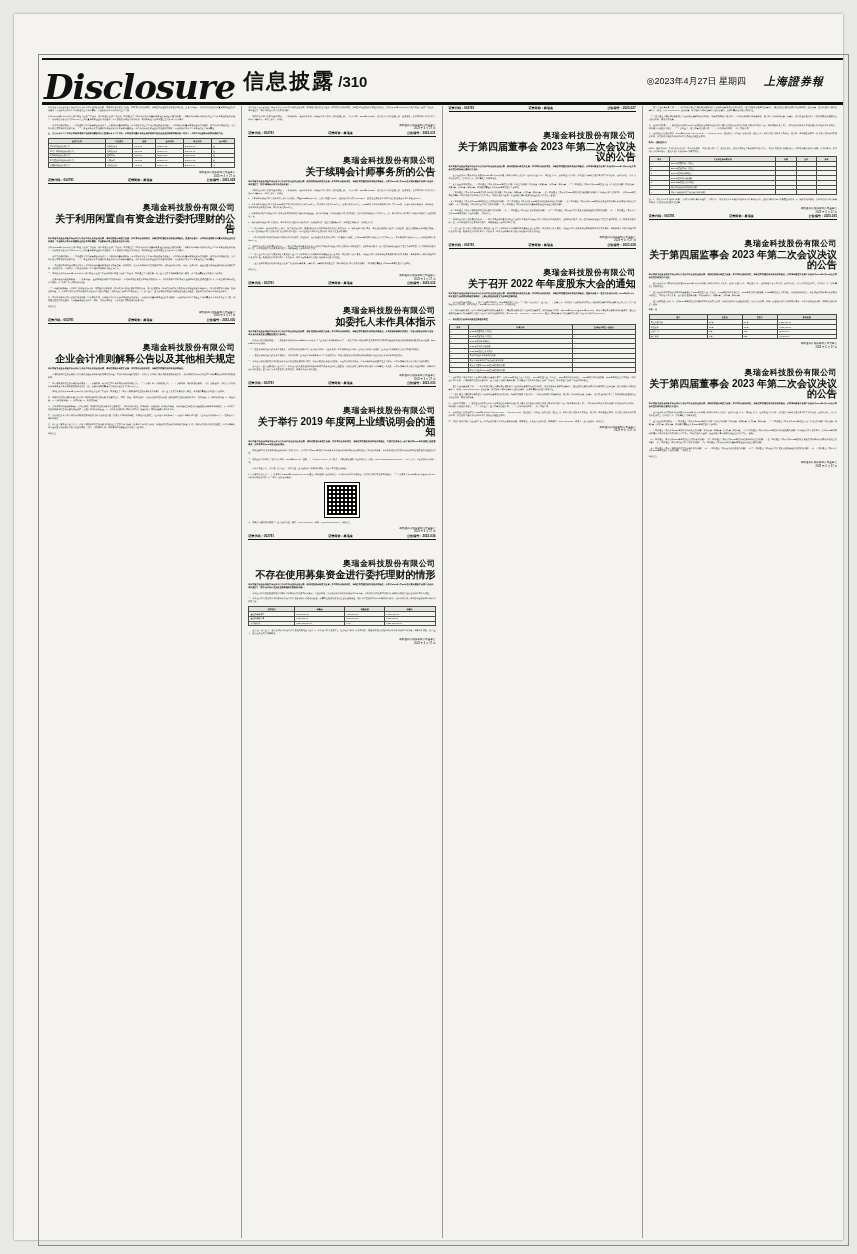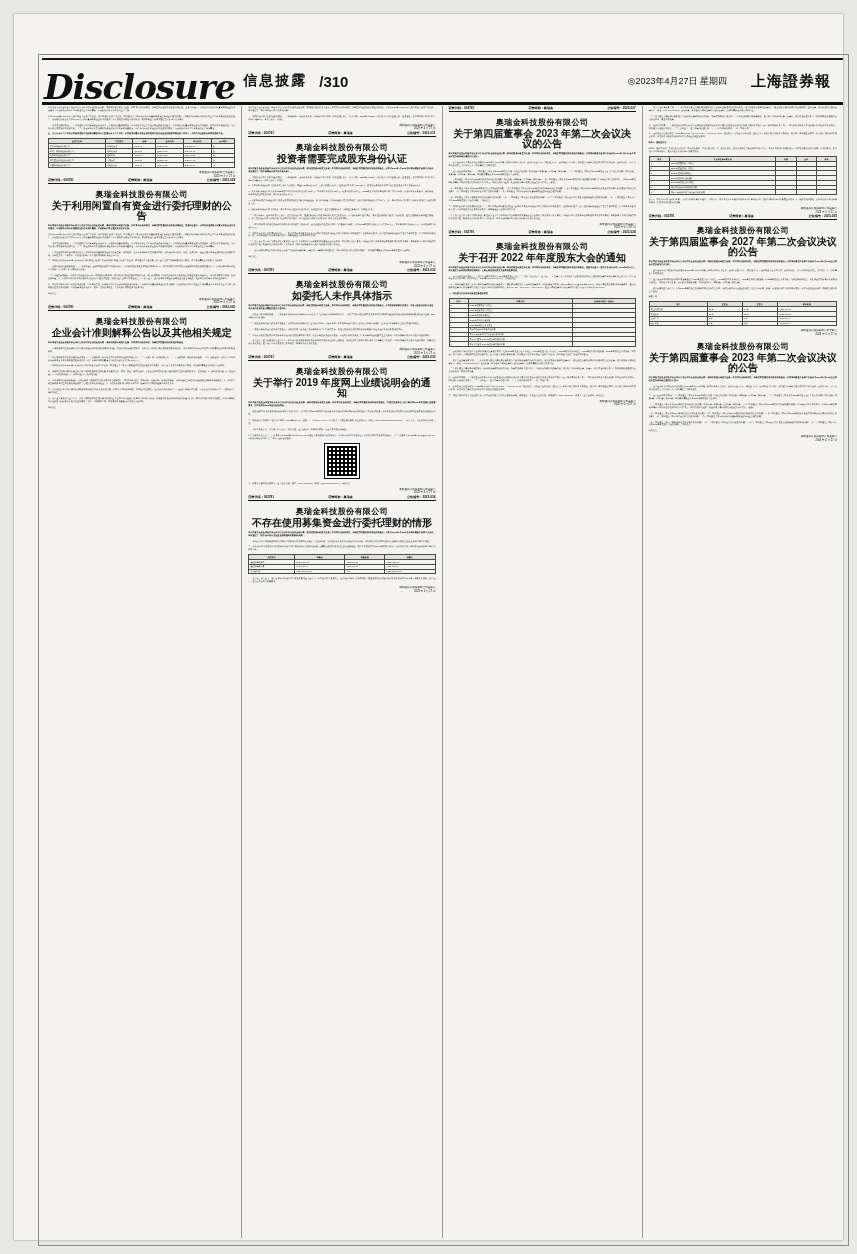--- a/index.html
+++ b/index.html
@@ -2,34 +2,34 @@
 <html><head>
 <meta charset="utf-8">
 <style>
   html,body{margin:0;padding:0;background:#b9b9b9;}
   body{font-family:"Liberation Sans","DejaVu Sans",sans-serif;}
   .page{width:857px;height:1254px;background:#e8e8e6;position:relative;overflow:hidden;}
   .sheet{position:absolute;left:14px;top:14px;width:829px;height:1226px;background:#f4f3f0;box-shadow:0 0 2px rgba(0,0,0,.4);}
   
   .masthead{position:absolute;left:28px;top:44px;width:801px;height:42px;border-top:2px solid #111;border-bottom:3px solid #111;display:flex;align-items:center;background:#f4f3f0;}
   .mast-logo{font-family:"DejaVu Serif","Liberation Serif",serif;font-style:italic;font-weight:700;font-size:34px;color:#111;letter-spacing:-1px;padding:0 8px 0 2px;line-height:1;margin-top:12px;}
-  .mast-cn{font-weight:700;font-size:14px;color:#111;letter-spacing:2px;}
-  .mast-num{font-size:15px;color:#111;margin-left:12px;font-weight:700;}
-  .mast-right{margin-left:auto;display:flex;align-items:center;gap:24px;padding-right:12px;}
+  .mast-cn{font-weight:700;font-size:21px;color:#111;letter-spacing:2px;}
+  .mast-num{font-size:15px;color:#111;margin-left:3px;font-weight:700;}
+  .mast-right{margin-left:auto;display:flex;align-items:center;gap:18px;padding-right:19px;}
   .mast-date{font-size:9px;color:#111;}
-  .mast-paper{font-family:"DejaVu Serif","Liberation Serif",serif;font-weight:700;font-size:15px;color:#111;letter-spacing:1px;}
+  .mast-paper{font-family:"DejaVu Serif","Liberation Serif",serif;font-weight:700;font-size:11px;color:#111;letter-spacing:1px;font-style:italic;}
   
   .content{position:absolute;left:28px;top:92px;width:801px;height:1132px;display:flex;gap:0;}
   .col{width:25%;box-sizing:border-box;padding:0 6px;border-right:1px solid #9a9a9a;}
   .col:last-child{border-right:none;}
   .frame{position:absolute;left:24px;top:40px;width:809px;height:1190px;border:1px solid #8a8a8a;}
   
   .tiny{font-size:2.1px;line-height:2.9px;color:#2a2a2a;text-align:justify;word-break:break-all;margin:0 0 3px 0;}
   .tiny.b{font-weight:700;color:#111;}
-  .doc-head{text-align:center;margin:5px 0 3px 0;}
+  .doc-head{text-align:right;margin:18px 0 3px 0;}
   .doc-code{display:flex;justify-content:space-between;font-size:3.1px;line-height:4px;color:#111;border-bottom:1px solid #111;padding-bottom:1px;margin-bottom:3px;font-weight:700;}
   .doc-company{font-size:8px;font-weight:700;color:#111;letter-spacing:.4px;line-height:11px;}
   .doc-title{font-size:10px;font-weight:700;color:#111;line-height:10px;margin-top:1px;}
   .sig{text-align:right;font-size:2.6px;line-height:3.6px;color:#111;margin-top:3px;}
   table.mini{width:100%;border-collapse:collapse;margin:3px 0;font-size:2px;}
   table.mini td,table.mini th{border:.4px solid #4a4a4a;padding:.6px 1px;color:#222;line-height:2.6px;}
   table.mini th{background:#e2e0dc;font-weight:700;}
   .qr{width:30px;height:30px;margin:4px auto;background:
     repeating-linear-gradient(90deg,#111 0 2px,#fff 2px 4px),
     repeating-linear-gradient(0deg,#111 0 2px,transparent 2px 4px);
@@ -170,21 +170,21 @@
           <div>2023 年 4 月 27 日</div>
         </div>
 
         <div class="doc-code">
           <span>证券代码：002791</span>
           <span>证券简称：奥瑞金</span>
           <span>公告编号：2023-031</span>
         </div>
         <div class="doc-head">
           <div class="doc-company">奥瑞金科技股份有限公司</div>
-          <div class="doc-title">投资者需要完成股东身份认证</div>
+          <div class="doc-title">关于续聘会计师事务所的公告</div>
         </div>
         <p class="tiny b">本公司董事会及全体董事保证本公告内容不存在任何虚假记载、误导性陈述或者重大遗漏，并对其内容的真实性、准确性和完整性依法承担法律责任。公司于2023年4月26日召开第四届董事会第二次会议，审议通过了《关于续聘会计师事务所的议案》。</p>
         <p class="tiny">一、拟续聘会计师事务所的基本情况（一）机构信息1、基本信息名称：容诚会计师事务所（特殊普通合伙），成立日期：2011年12月22日，组织形式：特殊普通合伙，注册地址：北京市西城区阜成门外大街22号1幢19层，首席合伙人：肖厚发。</p>
         <p class="tiny">2、人员信息容诚会计师事务所首席合伙人为肖厚发，截至2022年12月31日，合伙人数量为230人，注册会计师人数为1,200余人，签署过证券服务业务审计报告的注册会计师人数超过500人。</p>
         <p class="tiny">3、业务信息容诚会计师事务所2022年度经审计的业务收入总额为25亿元，其中审计业务收入20亿元，证券业务收入9亿元。2022年度上市公司年报审计客户共计320家，主要行业涉及制造业、信息传输、软件和信息技术服务业等，审计收费总额3.5亿元。</p>
         <p class="tiny">4、投资者保护能力容诚会计师事务所已按照相关规定计提职业风险基金、购买职业保险，职业保险购买符合相关规定，累计赔偿限额超过人民币1亿元。近三年在执业行为相关民事诉讼中承担民事责任的情况：无。</p>
         <p class="tiny">5、诚信记录容诚会计师事务所近三年因执业行为受到刑事处罚0次、行政处罚2次、监督管理措施10次、自律监管措施0次、纪律处分0次。</p>
         <p class="tiny">（二）项目信息1、基本信息项目合伙人、签字注册会计师、质量控制复核人的相关信息详见公告披露内容。2、诚信记录上述人员近三年未受到任何刑事处罚、行政处罚、监督管理措施及自律监管措施。3、独立性容诚会计师事务所及项目组成员不存在违反《中国注册会计师职业道德守则》对独立性要求的情形。</p>
         <p class="tiny">（三）审计收费审计收费定价原则为根据公司业务规模、所处行业、会计处理复杂程度以及审计工作量等因素确定。公司2022年度审计费用合计人民币80万元，其中年报审计费用60万元，内部控制审计费用20万元。</p>
         <p class="tiny">二、拟续聘会计师事务所履行的程序（一）审计委员会审议意见公司董事会审计委员会对容诚会计师事务所的专业胜任能力、投资者保护能力、独立性和诚信状况进行了充分了解和审查，认为其具备足够的独立性、专业胜任能力及投资者保护能力，同意提请董事会审议续聘事项。</p>
@@ -466,21 +466,21 @@
           <div>2023 年 4 月 27 日</div>
         </div>
 
         <div class="doc-code">
           <span>证券代码：002791</span>
           <span>证券简称：奥瑞金</span>
           <span>公告编号：2023-035</span>
         </div>
         <div class="doc-head">
           <div class="doc-company">奥瑞金科技股份有限公司</div>
-          <div class="doc-title">关于第四届监事会 2027 年第二次会议决议的公告</div>
+          <div class="doc-title">关于第四届监事会 2023 年第二次会议决议的公告</div>
         </div>
         <p class="tiny b">本公司监事会及全体监事保证本公告内容不存在任何虚假记载、误导性陈述或者重大遗漏，并对其内容的真实性、准确性和完整性依法承担法律责任。公司第四届监事会第二次会议于2023年4月26日在公司会议室以现场方式召开。</p>
         <p class="tiny">一、监事会会议召开情况本次会议通知于2023年4月16日以电子邮件及书面方式发出，会议应到监事3人，实到监事3人，会议由监事会主席主持。会议的召集、召开及表决程序符合《公司法》及《公司章程》的有关规定。</p>
         <p class="tiny">二、监事会会议审议情况会议审议并全票通过了2022年度监事会工作报告、2022年度财务决算报告、2022年度利润分配预案、2022年年度报告及其摘要、内部控制评价报告、募集资金存放与实际使用情况专项报告、续聘会计师事务所、会计政策变更等议案，表决结果均为：同意3票，反对0票，弃权0票。</p>
         <p class="tiny">三、监事会意见监事会认为：公司2022年年度报告的编制和审议程序符合法律、行政法规和中国证监会的规定，报告内容真实、准确、完整地反映了公司的实际情况，不存在任何虚假记载、误导性陈述或者重大遗漏。</p>
         <p class="tiny b">单位：元</p>
         <table class="mini">
           <thead>
               <tr>
             <th>项目</th>

